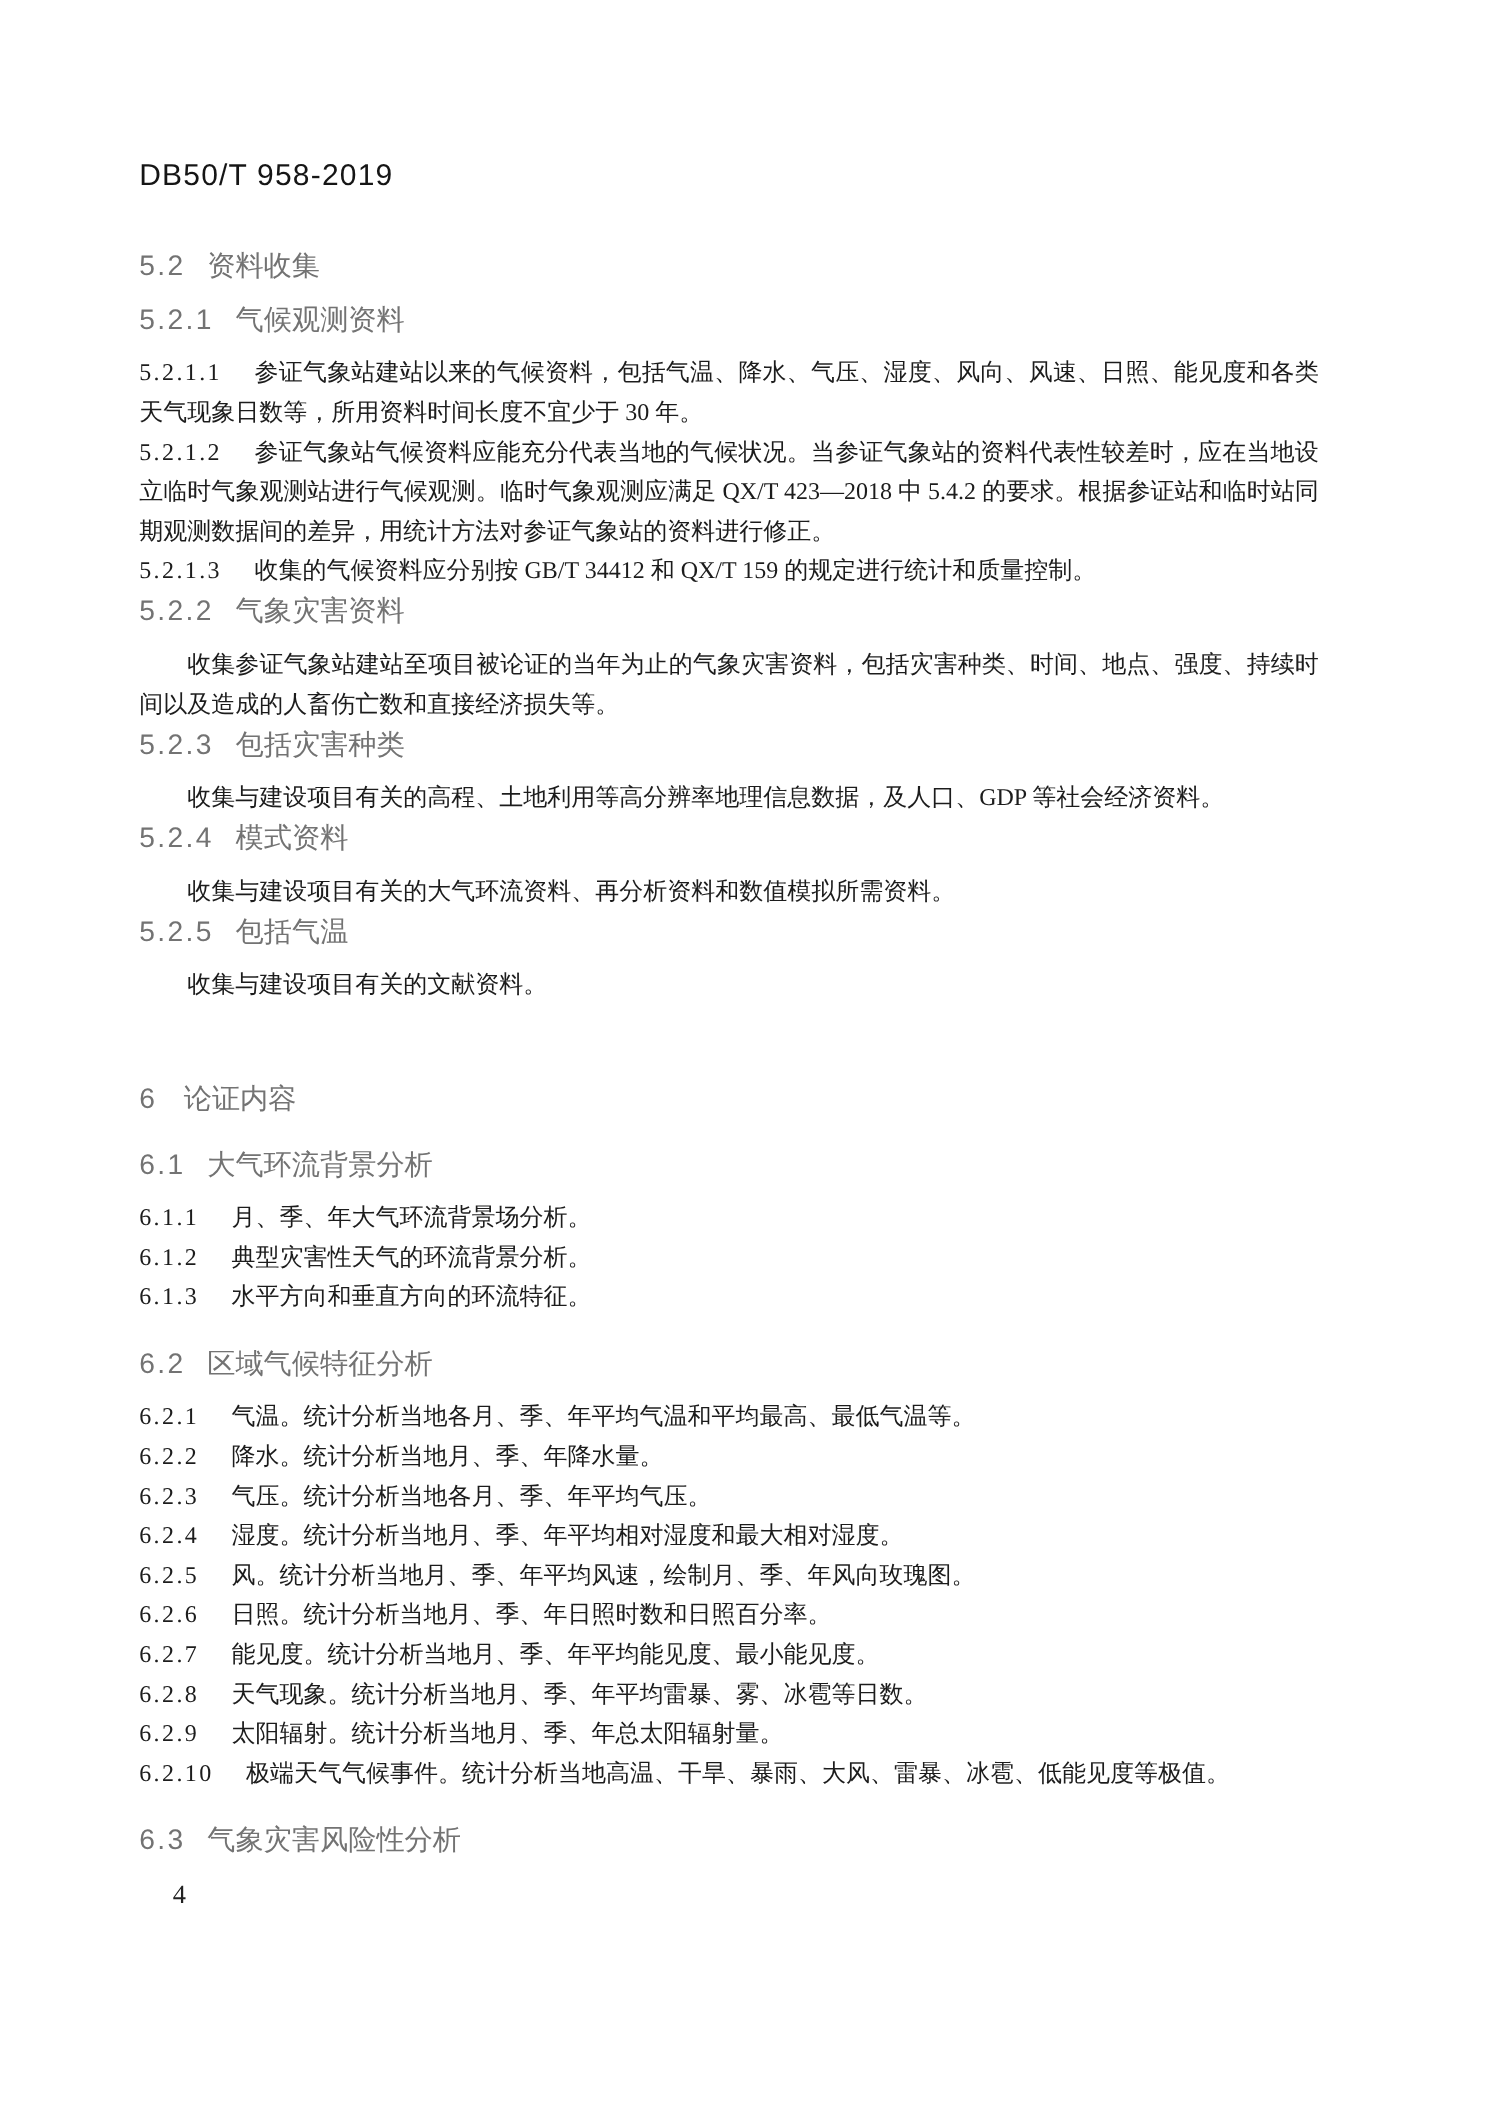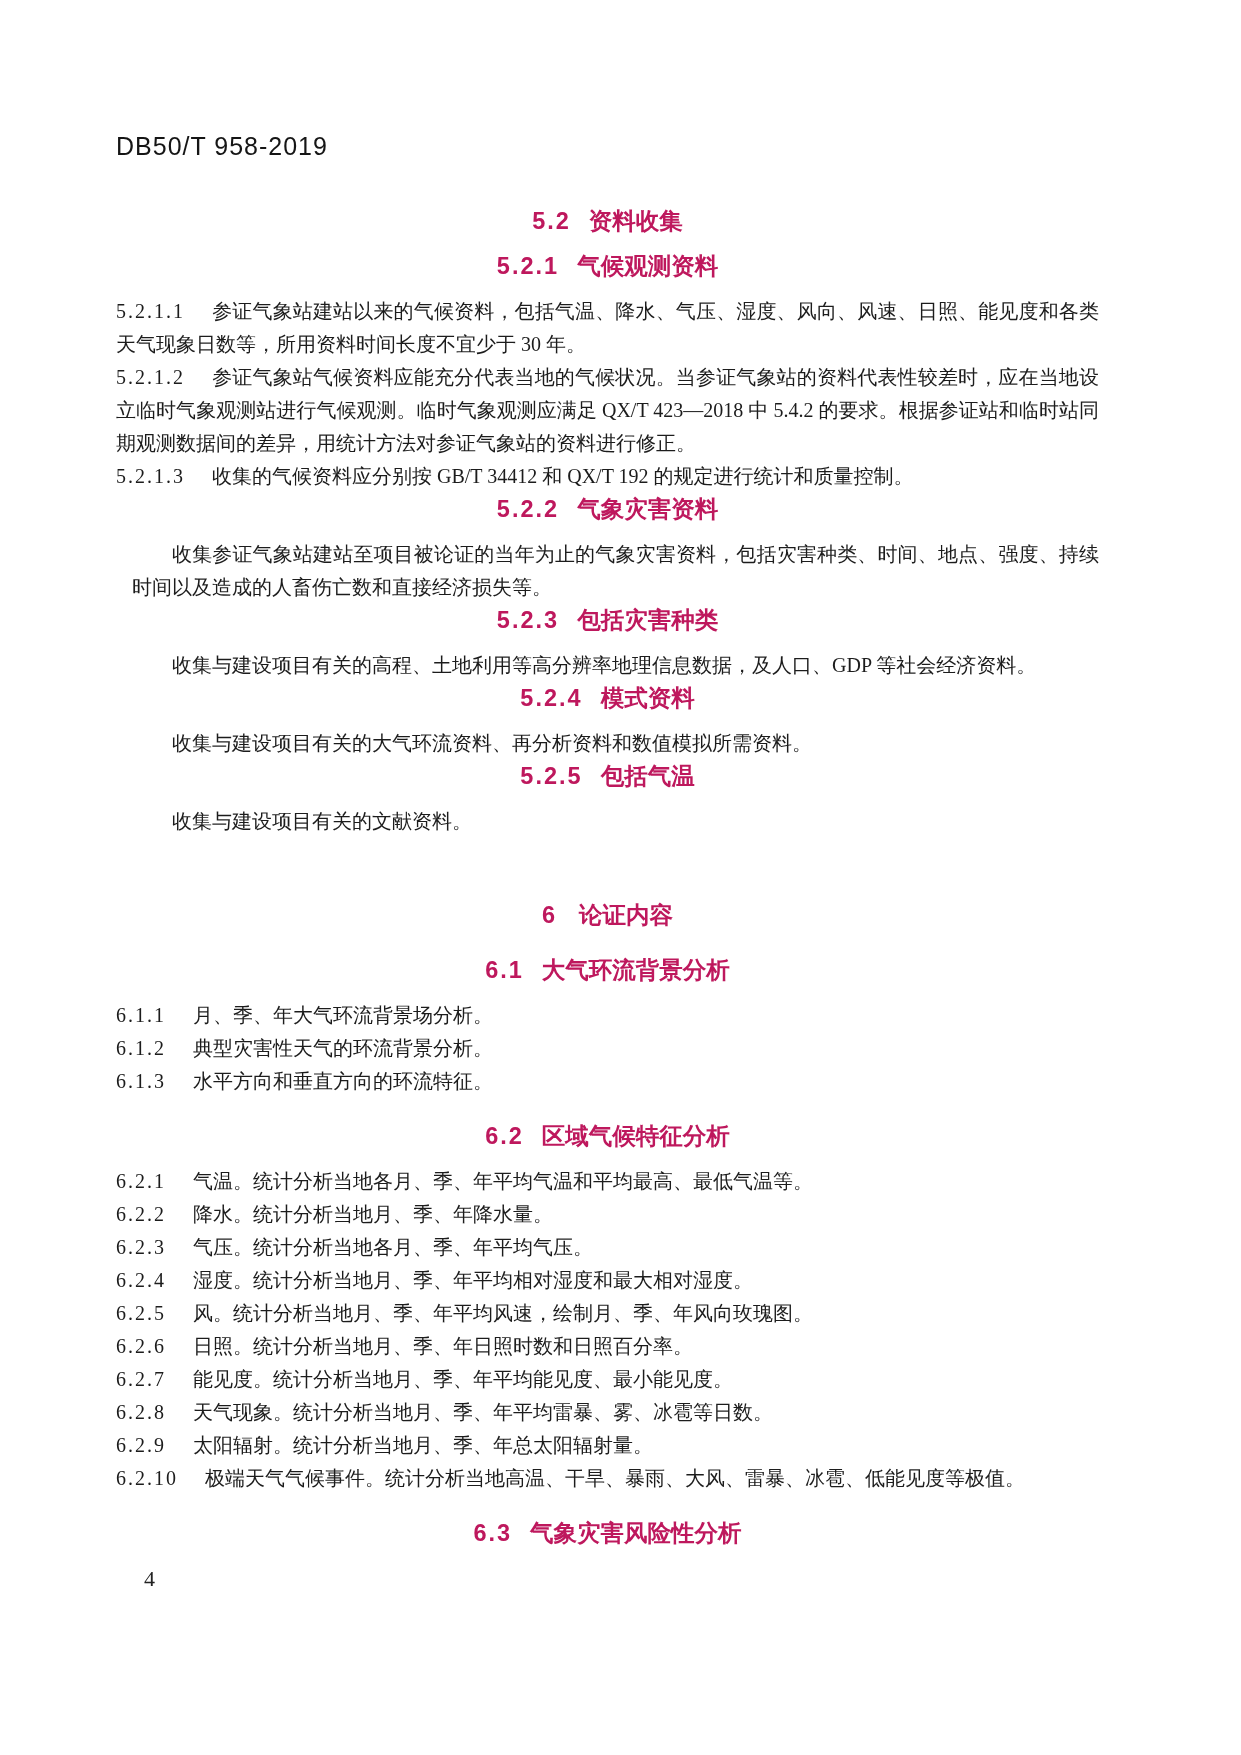--- a/index.html
+++ b/index.html
@@ -20,47 +20,45 @@
     font-family:"Liberation Sans","DejaVu Sans",sans-serif;
     font-size:25px;
     line-height:33px;
     font-weight:500;
     letter-spacing:1px;
     color:#151515;
     margin-bottom:42px;
   }
   .hd{
     font-family:"Liberation Sans","DejaVu Sans",sans-serif;
-    font-weight:700;
-    color:#be185d;
+    font-weight:400;
+    color:#737373;
     font-size:23.5px;
     line-height:33px;
     margin:16px 0 12px 0;
-    text-align:center;
   }
   .hd1{margin-top:61px;}
   .hd2{margin-top:22px;}
   .hd3{margin-top:0;}
   .hd .num{letter-spacing:2px;margin-right:18px;}
   .hd1 .num{margin-right:22px;}
   .bd{
     margin:0;
     font-size:20px;
     line-height:33px;
     text-align:justify;
     color:#1c1c1c;
   }
   .clause .num{
     letter-spacing:2px;
     margin-right:27px;
     white-space:nowrap;
   }
   .para{
     text-indent:2em;
-    margin-left:16px;
   }
   .page-number{
     font-size:22px;
     line-height:33px;
     margin-top:8px;
     margin-left:28px;
     color:#222;
   }
 </style>
 </head>
@@ -71,21 +69,21 @@
   <div class="doc-header">DB50/T 958-2019</div>
 
   <h2 class="hd hd2"><span class="num">5.2</span><span class="txt">资料收集</span></h2>
 
   <h3 class="hd hd3"><span class="num">5.2.1</span><span class="txt">气候观测资料</span></h3>
 
   <p class="bd clause"><span class="num">5.2.1.1</span><span class="txt">参证气象站建站以来的气候资料，包括气温、降水、气压、湿度、风向、风速、日照、能见度和各类天气现象日数等，所用资料时间长度不宜少于 30 年。</span></p>
 
   <p class="bd clause"><span class="num">5.2.1.2</span><span class="txt">参证气象站气候资料应能充分代表当地的气候状况。当参证气象站的资料代表性较差时，应在当地设立临时气象观测站进行气候观测。临时气象观测应满足 QX/T 423—2018 中 5.4.2 的要求。根据参证站和临时站同期观测数据间的差异，用统计方法对参证气象站的资料进行修正。</span></p>
 
-  <p class="bd clause"><span class="num">5.2.1.3</span><span class="txt">收集的气候资料应分别按 GB/T 34412 和 QX/T 192 的规定进行统计和质量控制。</span></p>
+  <p class="bd clause"><span class="num">5.2.1.3</span><span class="txt">收集的气候资料应分别按 GB/T 34412 和 QX/T 159 的规定进行统计和质量控制。</span></p>
 
   <h3 class="hd hd3"><span class="num">5.2.2</span><span class="txt">气象灾害资料</span></h3>
 
   <p class="bd para">收集参证气象站建站至项目被论证的当年为止的气象灾害资料，包括灾害种类、时间、地点、强度、持续时间以及造成的人畜伤亡数和直接经济损失等。</p>
 
   <h3 class="hd hd3"><span class="num">5.2.3</span><span class="txt">包括灾害种类</span></h3>
 
   <p class="bd para">收集与建设项目有关的高程、土地利用等高分辨率地理信息数据，及人口、GDP 等社会经济资料。</p>
 
   <h3 class="hd hd3"><span class="num">5.2.4</span><span class="txt">模式资料</span></h3>

